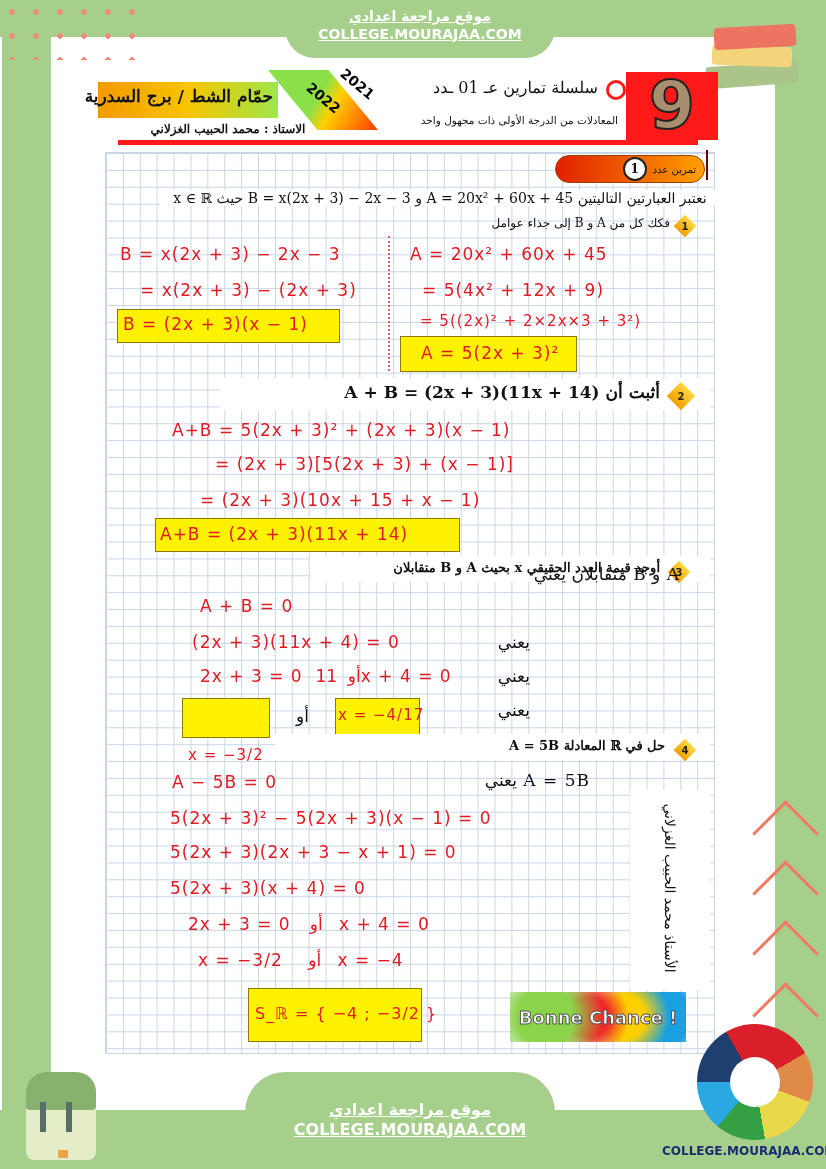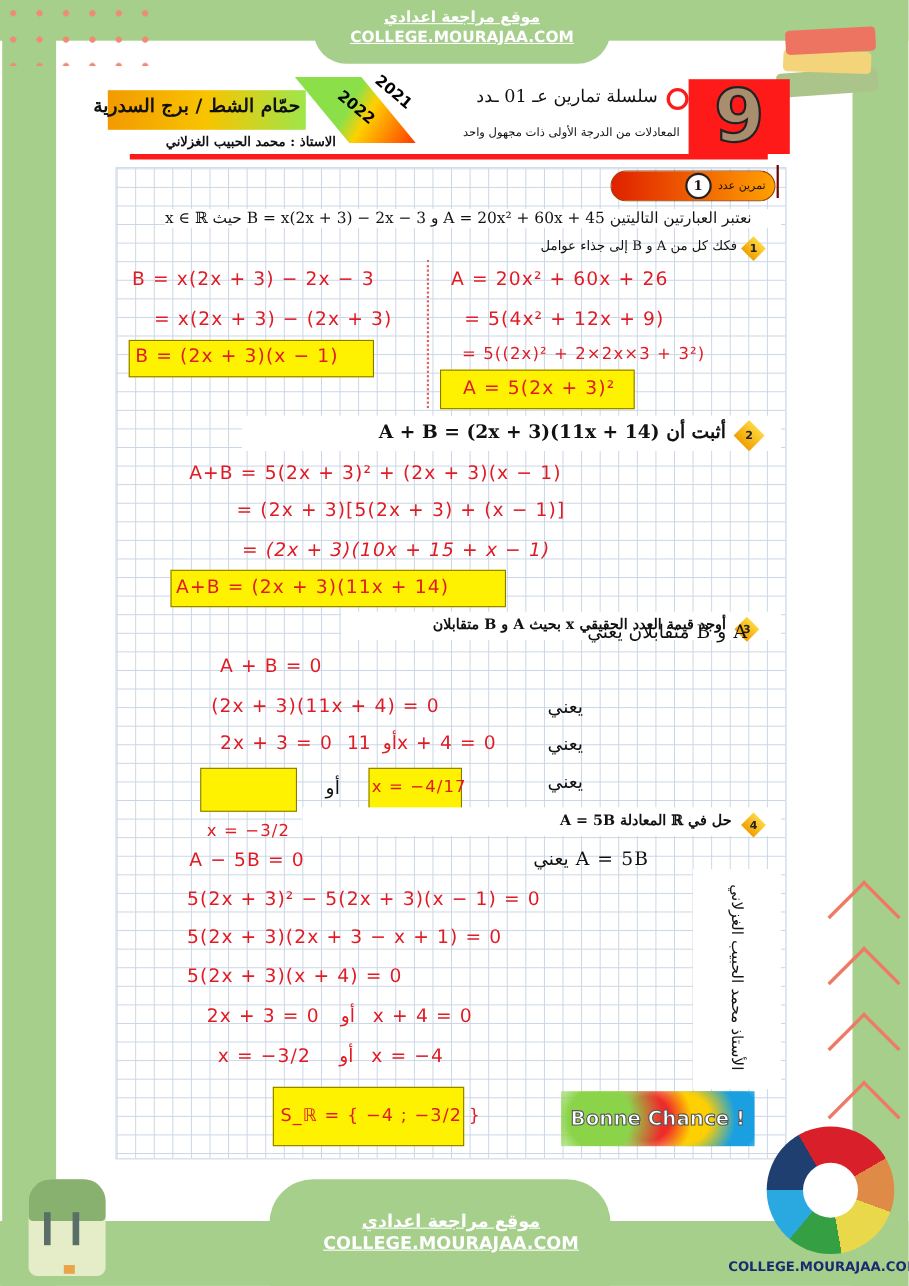--- a/index.html
+++ b/index.html
@@ -56,45 +56,45 @@
 </div>
 
 <div class="abs grid" style="left:105px;top:152px;width:608px;height:900px;"></div>
 
 <div class="abs" style="left:555px;top:155px;width:150px;height:28px;border-radius:14px;background:linear-gradient(90deg,#e02000,#ffa000);border:1px solid #a04000;display:flex;align-items:center;justify-content:flex-end;padding-right:8px;box-sizing:border-box;gap:6px;">
   <span class="ar" style="width:20px;height:20px;border-radius:50%;background:#fff;border:2px solid #222;display:flex;align-items:center;justify-content:center;font-size:12px;font-weight:bold;order:1;">1</span>
   <span class="ar" style="font-size:10px;font-weight:normal;order:2;">تمرين عدد</span>
 </div>
 <div class="abs" style="left:706px;top:150px;width:2px;height:30px;background:#6a0000;"></div>
 
-<div class="abs ar" style="left:150px;top:190px;width:560px;font-size:14px;text-align:left;background:#fff;">نعتبر العبارتين التاليتين A = 20x² + 60x + 45 و B = x(2x + 3) − 2x − 3 حيث x ∈ ℝ</div>
+<div class="abs ar" style="left:160px;top:190px;width:560px;font-size:14px;text-align:center;background:#fff;">نعتبر العبارتين التاليتين A = 20x² + 60x + 45 و B = x(2x + 3) − 2x − 3 حيث x ∈ ℝ</div>
 
 <div class="abs diamond" style="left:677px;top:218px;">
     <span>1</span>
   </div>
 <div class="abs ar" style="left:420px;top:216px;width:250px;font-size:12px;text-align:right;">فكك كل من A و B إلى جذاء عوامل</div>
 <div class="abs hw" style="left:120px;top:244px;">B = x(2x + 3) − 2x − 3</div>
 <div class="abs hw" style="left:140px;top:280px;">= x(2x + 3) − (2x + 3)</div>
 <div class="abs ybox" style="left:117px;top:309px;width:221px;height:32px;"></div>
 <div class="abs hw" style="left:123px;top:314px;">B = (2x + 3)(x − 1)</div>
 <div class="abs" style="left:388px;top:236px;width:2px;height:135px;border-left:2px dotted #e06060;"></div>
-<div class="abs hw" style="left:410px;top:244px;">A = 20x² + 60x + 26</div>
+<div class="abs hw" style="left:410px;top:244px;">A = 20x² + 60x + 45</div>
 <div class="abs hw" style="left:422px;top:280px;">= 5(4x² + 12x + 9)</div>
 <div class="abs hw" style="left:420px;top:312px;font-size:15px;">= 5((2x)² + 2×2x×3 + 3²)</div>
 <div class="abs ybox" style="left:400px;top:336px;width:175px;height:34px;"></div>
 <div class="abs hw" style="left:421px;top:343px;">A = 5(2x + 3)²</div>
 
 <div class="abs" style="left:220px;top:378px;width:490px;height:32px;background:#fff;"></div>
 <div class="abs diamond" style="left:671px;top:386px;width:20px;height:20px;">
     <span>2</span>
   </div>
 <div class="abs ar" style="left:230px;top:382px;width:430px;font-size:17px;font-weight:bold;text-align:right;">أثبت أن A + B = (2x + 3)(11x + 14)</div>
 <div class="abs hw" style="left:172px;top:420px;">A+B = 5(2x + 3)² + (2x + 3)(x − 1)</div>
 <div class="abs hw" style="left:215px;top:454px;">= (2x + 3)[5(2x + 3) + (x − 1)]</div>
-<div class="abs hw" style="left:220px;top:490px;font-style:italic;">= (2x + 3)(10x + 15 + x − 1)</div>
+<div class="abs hw" style="left:200px;top:490px;">= (2x + 3)(10x + 15 + x − 1)</div>
 <div class="abs ybox" style="left:155px;top:518px;width:303px;height:32px;"></div>
 <div class="abs hw" style="left:160px;top:524px;">A+B = (2x + 3)(11x + 14)</div>
 
 <div class="abs" style="left:310px;top:556px;width:400px;height:26px;background:#fff;"></div>
 <div class="abs diamond" style="left:671px;top:564px;">
     <span>3</span>
   </div>
 <div class="abs ar" style="left:320px;top:560px;width:340px;font-size:13px;font-weight:bold;text-align:right;">أوجد قيمة العدد الحقيقي x بحيث A و B متقابلان</div>
 <div class="abs hw" style="left:200px;top:596px;">A + B = 0</div>
 <div class="abs hw" style="left:192px;top:632px;">(2x + 3)(11x + 4) = 0</div>

